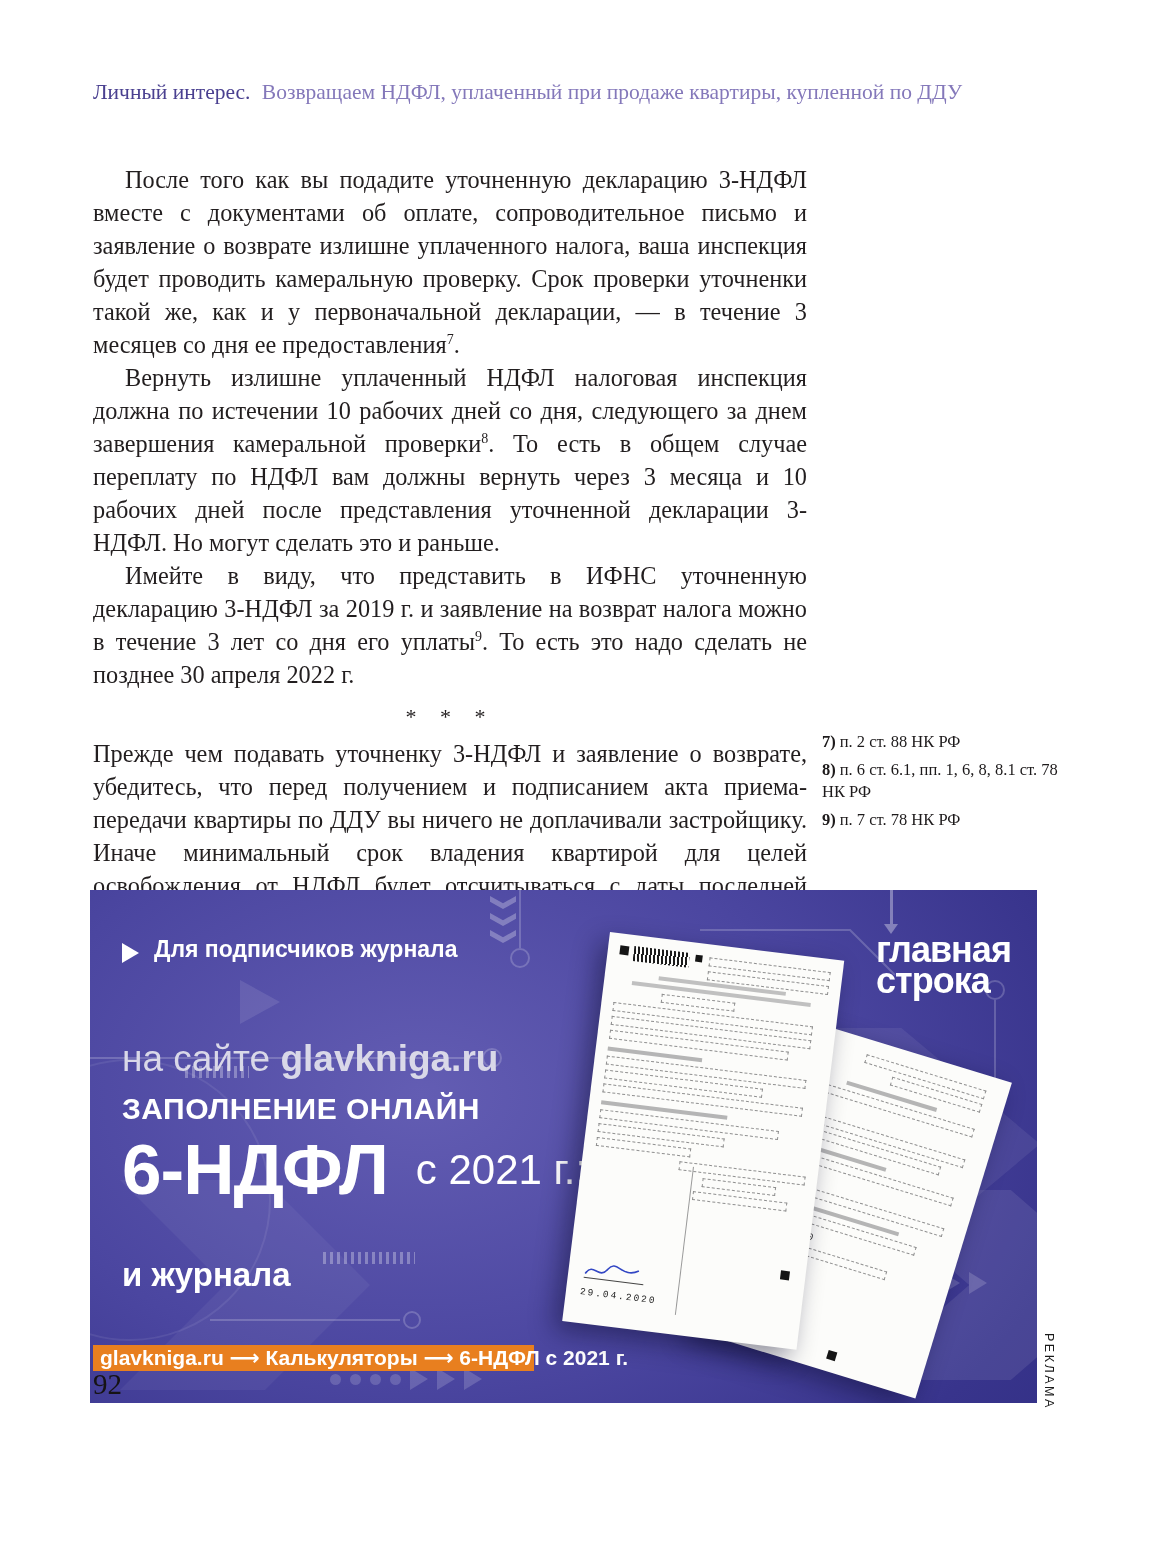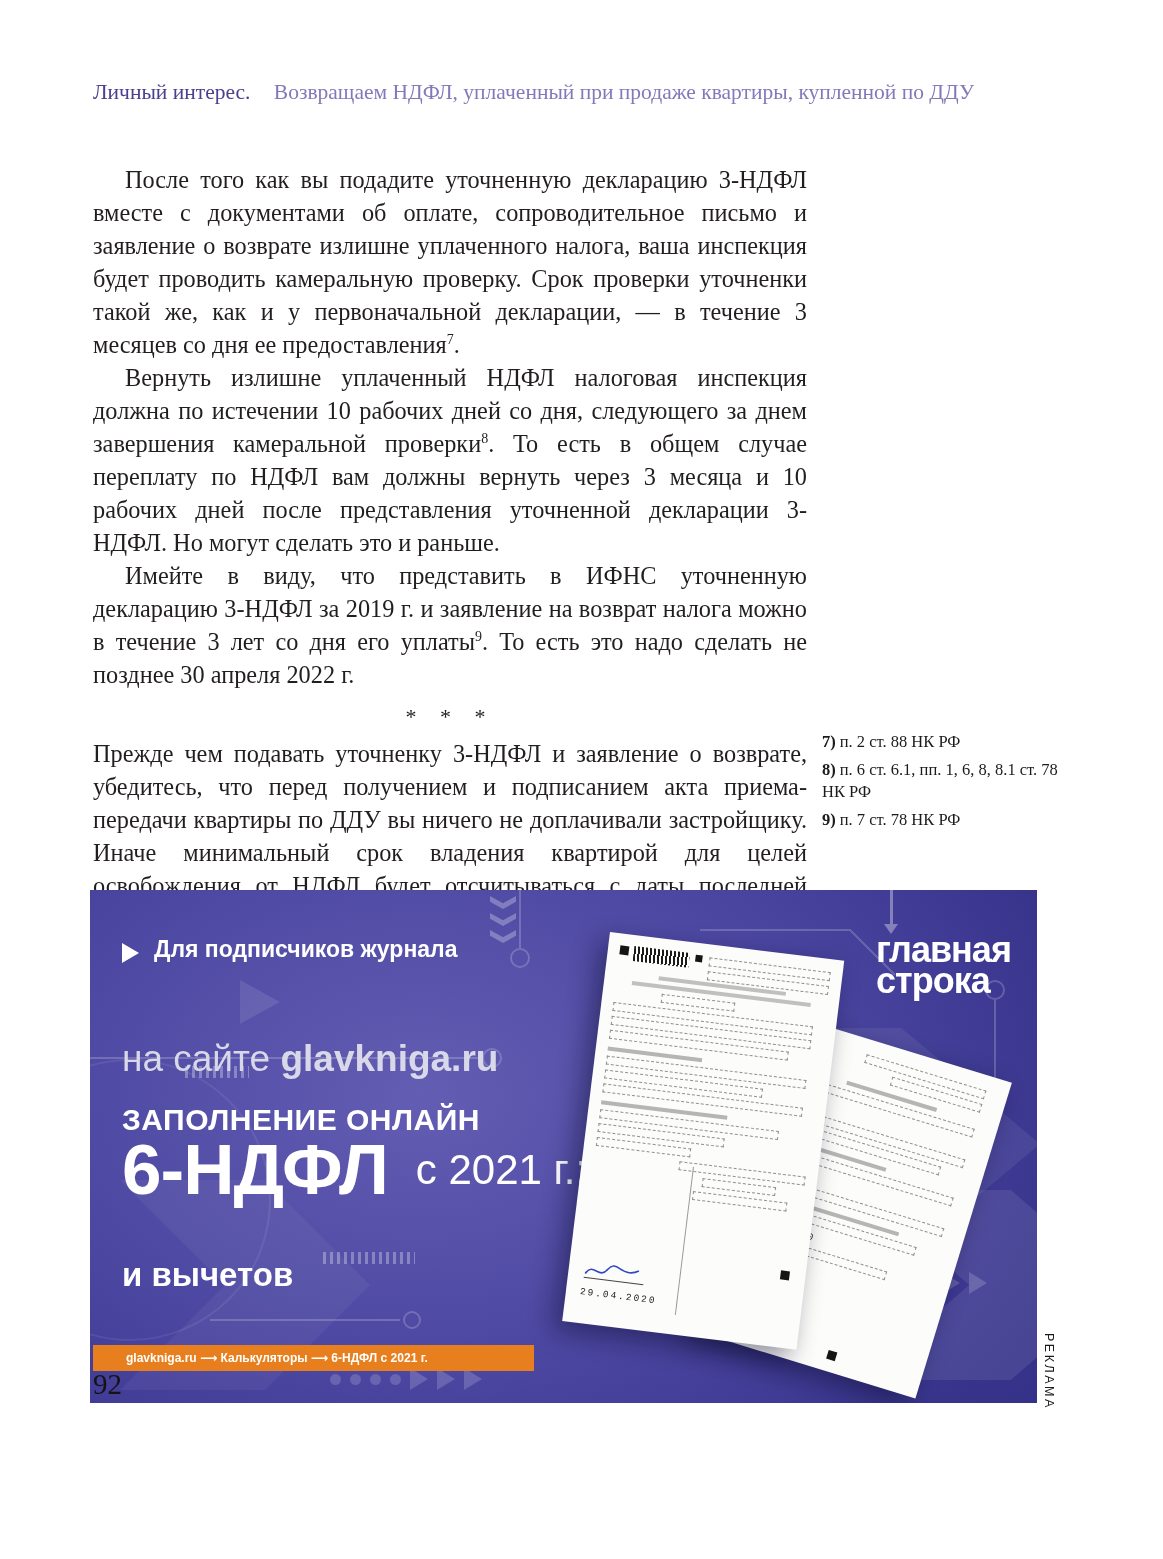--- a/index.html
+++ b/index.html
@@ -4,21 +4,21 @@
 <style>
   html,body{margin:0;padding:0}
   body{
     width:1163px;height:1559px;background:#fff;position:relative;
     font-family:"Liberation Serif",serif;color:var(--text,#221e1f);
     -webkit-font-smoothing:antialiased;
   }
   
   .header{position:absolute;left:93px;top:80px;width:980px;font-size:21.5px;white-space:nowrap}
   .header .lead{font-weight:normal;color:var(--accent-purple,#4a4090)}
-  .header .rest{color:var(--header-light,#8478ba);margin-left:18px}
+  .header .rest{color:var(--header-light,#8478ba);margin-left:6px}
 
   
   .article{position:absolute;left:93px;top:163px;width:714px;font-size:24.3px;line-height:33px;text-align:justify}
   .article p{margin:0;text-indent:32px}
   .article p.noindent{text-indent:0;text-align:justify}
   sup{font-size:14px;line-height:0;vertical-align:super}
   .sep{text-align:center;text-indent:0 !important;letter-spacing:9px;font-size:22px;margin:9px 0 4px 0 !important}
   .gk{display:inline-block;width:28px;height:26px;background:var(--gk-icon,#5a4ad0);border-radius:5px;
       color:#fff;font-family:"Liberation Sans",sans-serif;font-weight:bold;font-size:16px;text-align:center;
       line-height:26px;vertical-align:-5px;margin:0 3px 0 6px;text-indent:0}
@@ -48,28 +48,28 @@
   .downarrow{position:absolute;left:800px;top:0;width:3px;height:34px;background:rgba(255,255,255,.35)}
   .downarrow:after{content:"";position:absolute;left:-6px;top:34px;border-top:10px solid rgba(255,255,255,.35);
         border-left:7px solid transparent;border-right:7px solid transparent}
   .circuit{position:absolute;left:0;top:0}
 
   
   .kicker{position:absolute;left:32px;top:46px;font-size:23px;font-weight:bold;display:flex;align-items:flex-end}
   .kicker .tri{width:0;height:0;border-left:17px solid #fff;border-top:10px solid transparent;border-bottom:10px solid transparent;margin-right:15px}
   .service{position:absolute;left:32px;top:103px;font-size:37px;line-height:44px;color:#d9d8e8}
   .service .b{font-weight:bold}
-  .h-small{position:absolute;left:32px;top:213px;font-size:30px;font-weight:bold;letter-spacing:.5px}
+  .h-small{position:absolute;left:32px;top:202px;font-size:30px;font-weight:bold;letter-spacing:.5px}
   .h-bigrow{position:absolute;left:32px;top:243px;display:flex;align-items:center;gap:28px}
   .h-big{font-size:71px;font-weight:bold;letter-spacing:-1px;line-height:74px}
   .h-year{font-size:42px;font-weight:normal}
   .h-line2{position:absolute;left:32px;top:325px;font-size:33px;font-weight:bold}
   .h-line3{position:absolute;left:32px;top:366px;font-size:33px;font-weight:bold}
   .pathbar{position:absolute;left:3px;top:455px;width:441px;height:26px;background:var(--orange,#e87f1f);
-           font-size:12px;font-weight:bold;line-height:26px;padding-left:33px;white-space:nowrap;
+           font-size:21px;font-weight:bold;line-height:26px;padding-left:7px;white-space:nowrap;
            font-family:"Liberation Sans","DejaVu Sans",sans-serif}
   .logo{position:absolute;left:786px;top:44px;font-size:36px;font-weight:bold;line-height:31px;letter-spacing:-1px}
 
   
   .doc{position:absolute;background:#fcfcfa;box-shadow:-8px 10px 26px rgba(8,8,40,.45);transform-origin:0 0;padding:10px 12px}
   .doc.front{left:520px;top:42px;width:236px;height:392px;transform:rotate(7deg);z-index:3}
   .doc.back{left:700px;top:125px;width:232px;height:330px;transform:rotate(17deg);z-index:2}
   .d-sq{position:absolute;width:9px;height:9px;background:#151515}
   .barcode{position:absolute;left:26px;top:11px;width:56px;height:15px;
            background:repeating-linear-gradient(90deg,#1a1a1a 0 2px,transparent 2px 4px)}
@@ -233,21 +233,21 @@
     <br>
     <span>на сайте</span>
     <span class="b">glavkniga.ru</span>
   </div>
 
   <div class="h-small">ЗАПОЛНЕНИЕ ОНЛАЙН</div>
   <div class="h-bigrow">
     <span class="h-big">6-НДФЛ</span>
     <span class="h-year">с 2021 г.:</span>
   </div>
-  <div class="h-line3">и вычетов</div>
+  <div class="h-line3">и журнала</div>
 
   <div class="pathbar">glavkniga.ru ⟶ Калькуляторы ⟶ 6-НДФЛ с 2021 г.</div>
 
   <div class="logo">
     <span>главная</span><br>
     <span>строка</span>
   </div>
 </div>
 
 <div class="adlabel">РЕКЛАМА</div>

